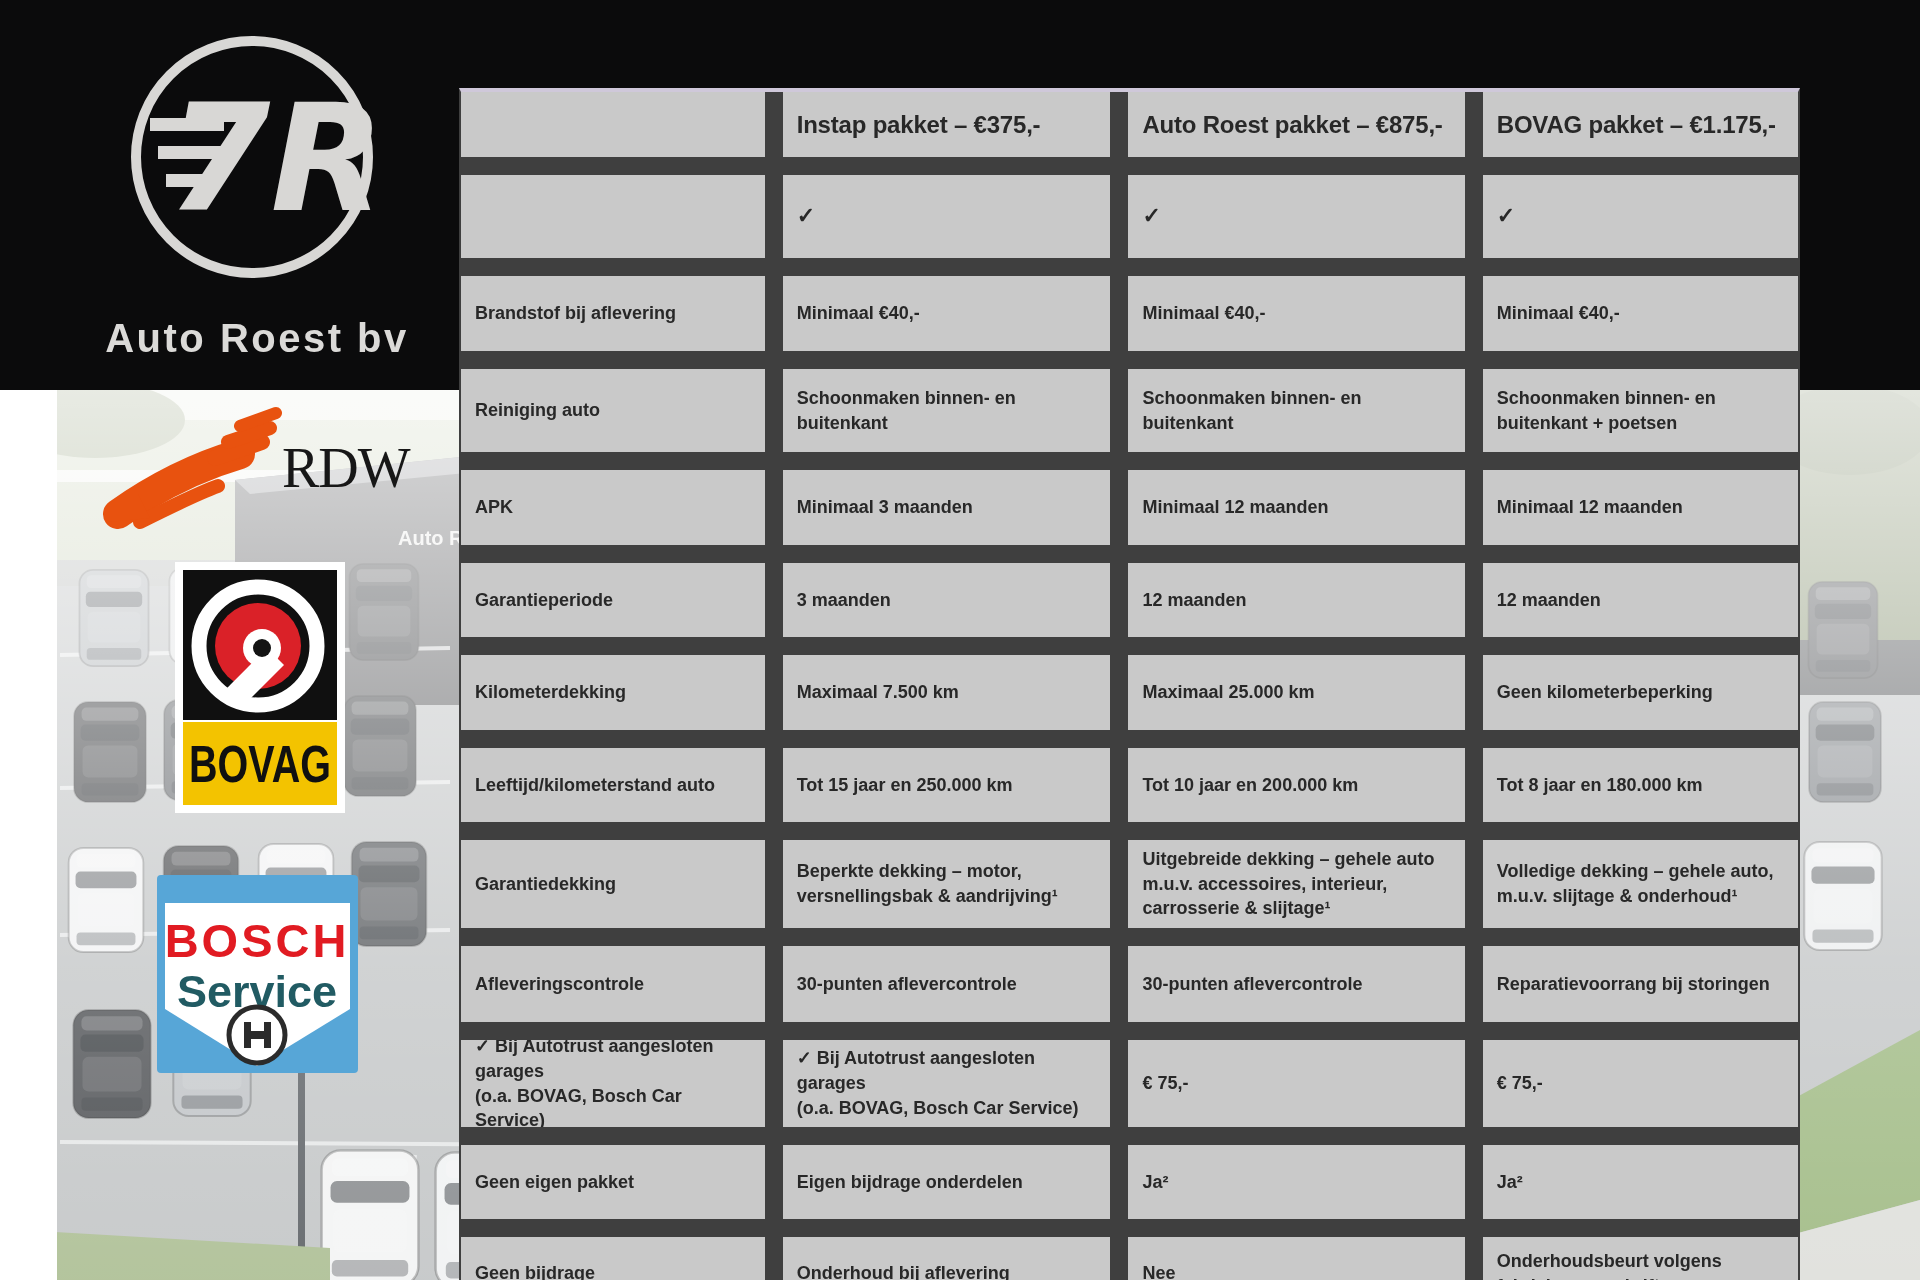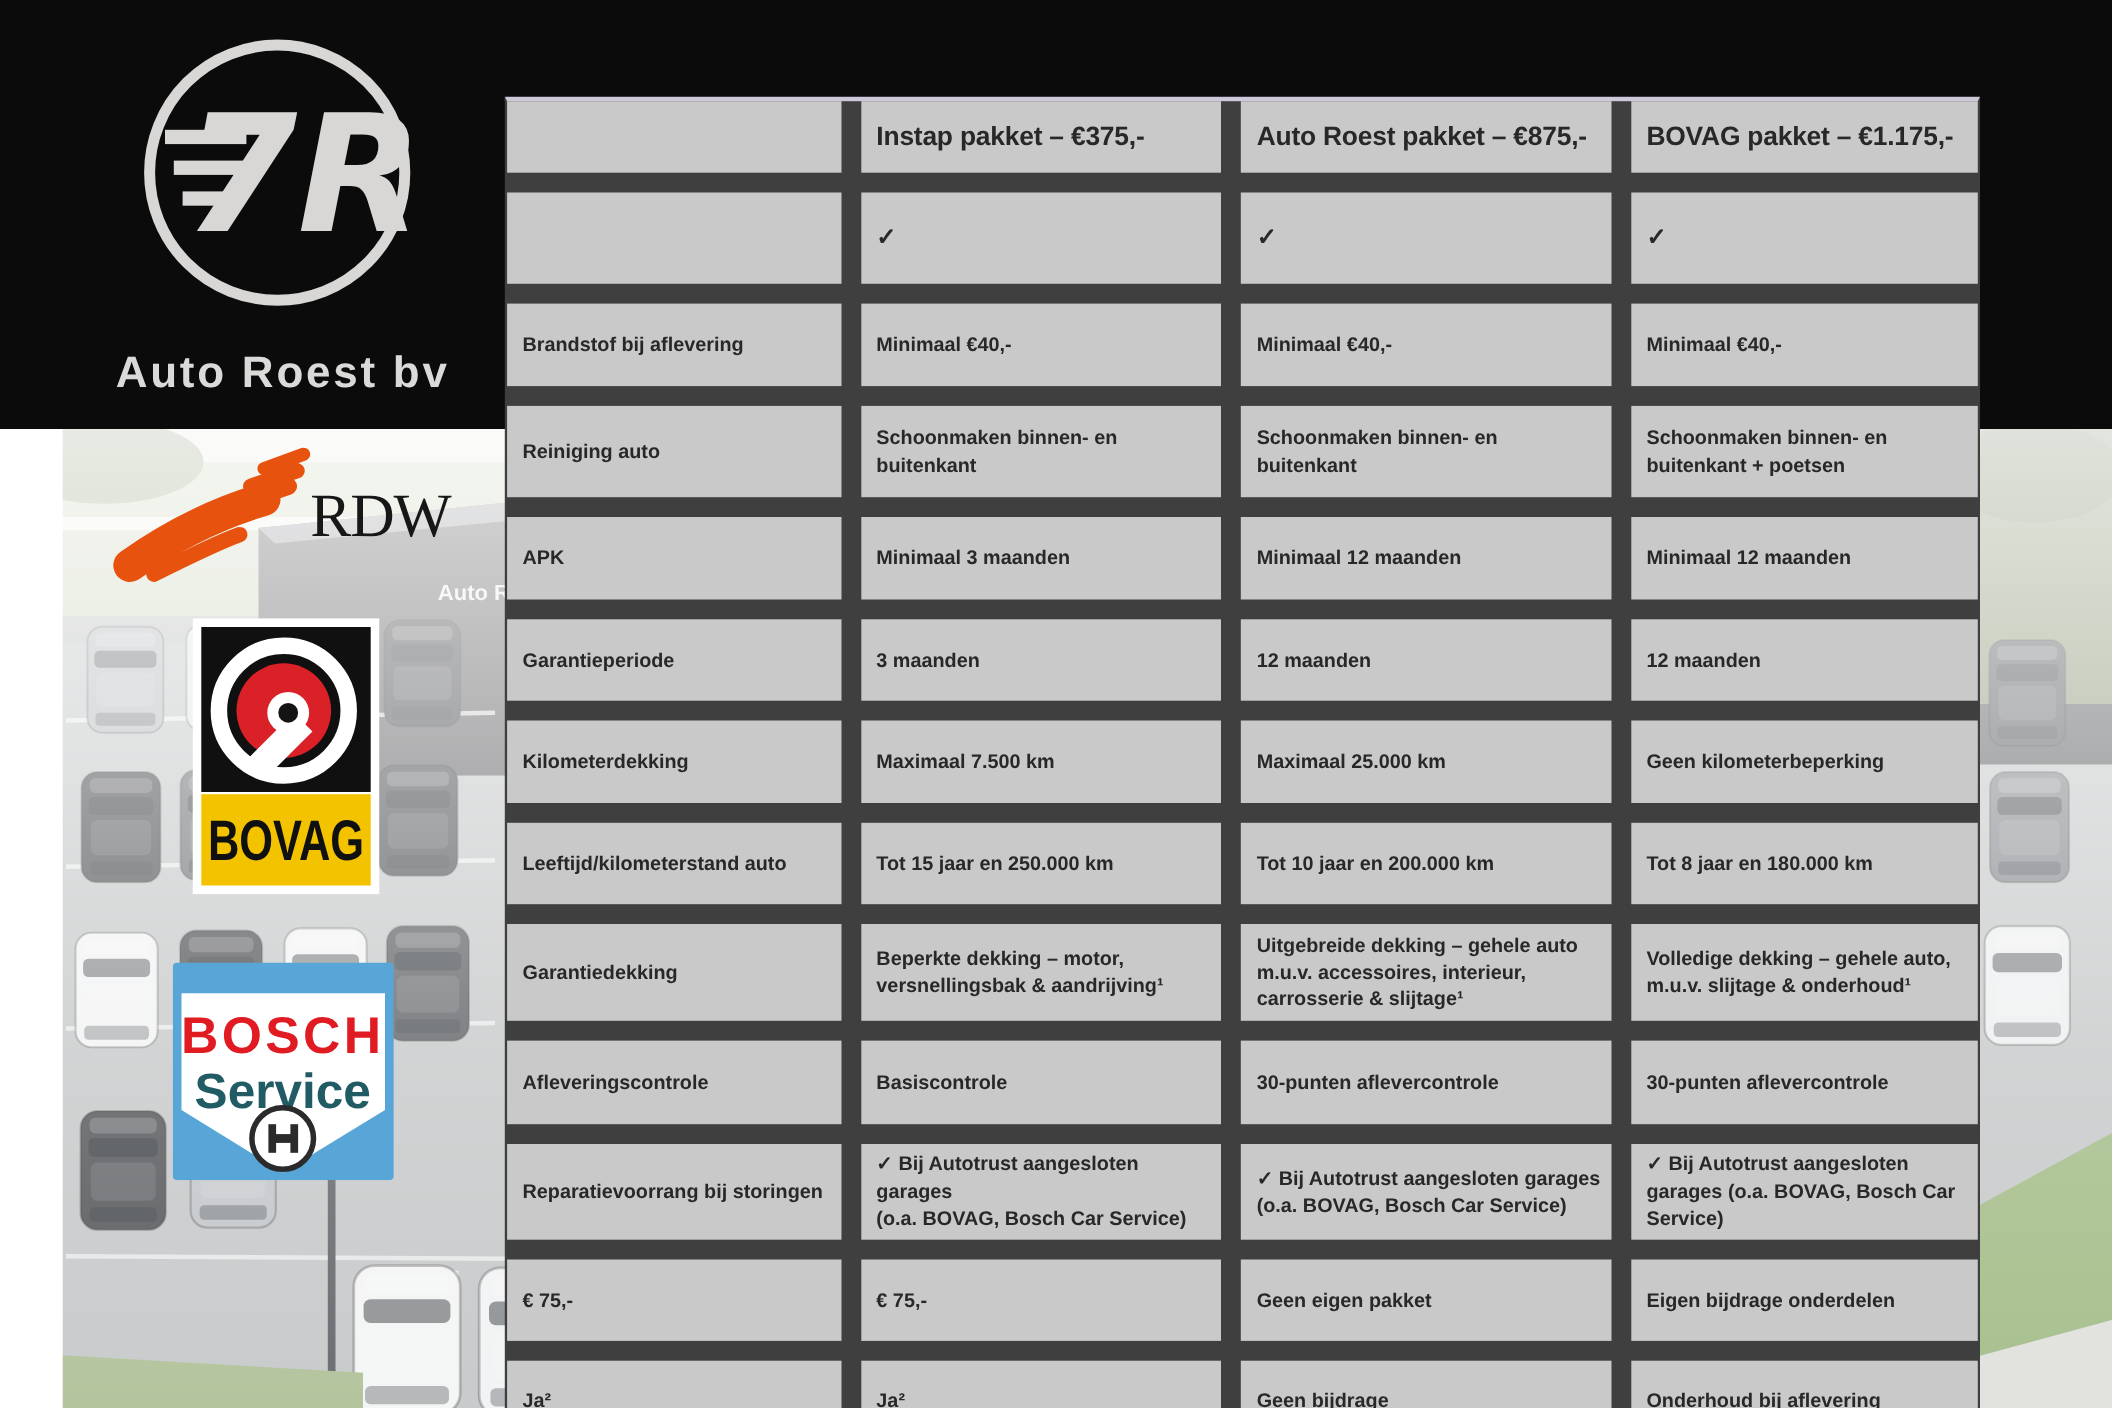--- a/index.html
+++ b/index.html
@@ -213,31 +213,27 @@
       <div class="cell">Tot 8 jaar en 180.000 km</div>
       <div class="cell label">Garantiedekking</div>
       <div class="cell">Beperkte dekking – motor,
 versnellingsbak &amp; aandrijving¹</div>
       <div class="cell">Uitgebreide dekking – gehele auto
 m.u.v. accessoires, interieur,
 carrosserie &amp; slijtage¹</div>
       <div class="cell">Volledige dekking – gehele auto,
 m.u.v. slijtage &amp; onderhoud¹</div>
       <div class="cell label">Afleveringscontrole</div>
-      <div class="cell">Basiscontrole</div>
       <div class="cell">30-punten aflevercontrole</div>
       <div class="cell">30-punten aflevercontrole</div>
       <div class="cell label">Reparatievoorrang bij storingen</div>
       <div class="cell">✓ Bij Autotrust aangesloten garages
 (o.a. BOVAG, Bosch Car Service)</div>
       <div class="cell">✓ Bij Autotrust aangesloten garages
 (o.a. BOVAG, Bosch Car Service)</div>
-      <div class="cell">✓ Bij Autotrust aangesloten
-garages (o.a. BOVAG, Bosch Car
-Service)</div>
       <div class="cell">€ 75,-</div>
       <div class="cell">€ 75,-</div>
       <div class="cell">Geen eigen pakket</div>
       <div class="cell label">Eigen bijdrage onderdelen</div>
       <div class="cell">Ja²</div>
       <div class="cell">Ja²</div>
       <div class="cell">Geen bijdrage</div>
       <div class="cell label">Onderhoud bij aflevering</div>
       <div class="cell">Nee</div>
       <div class="cell">Onderhoudsbeurt volgens

